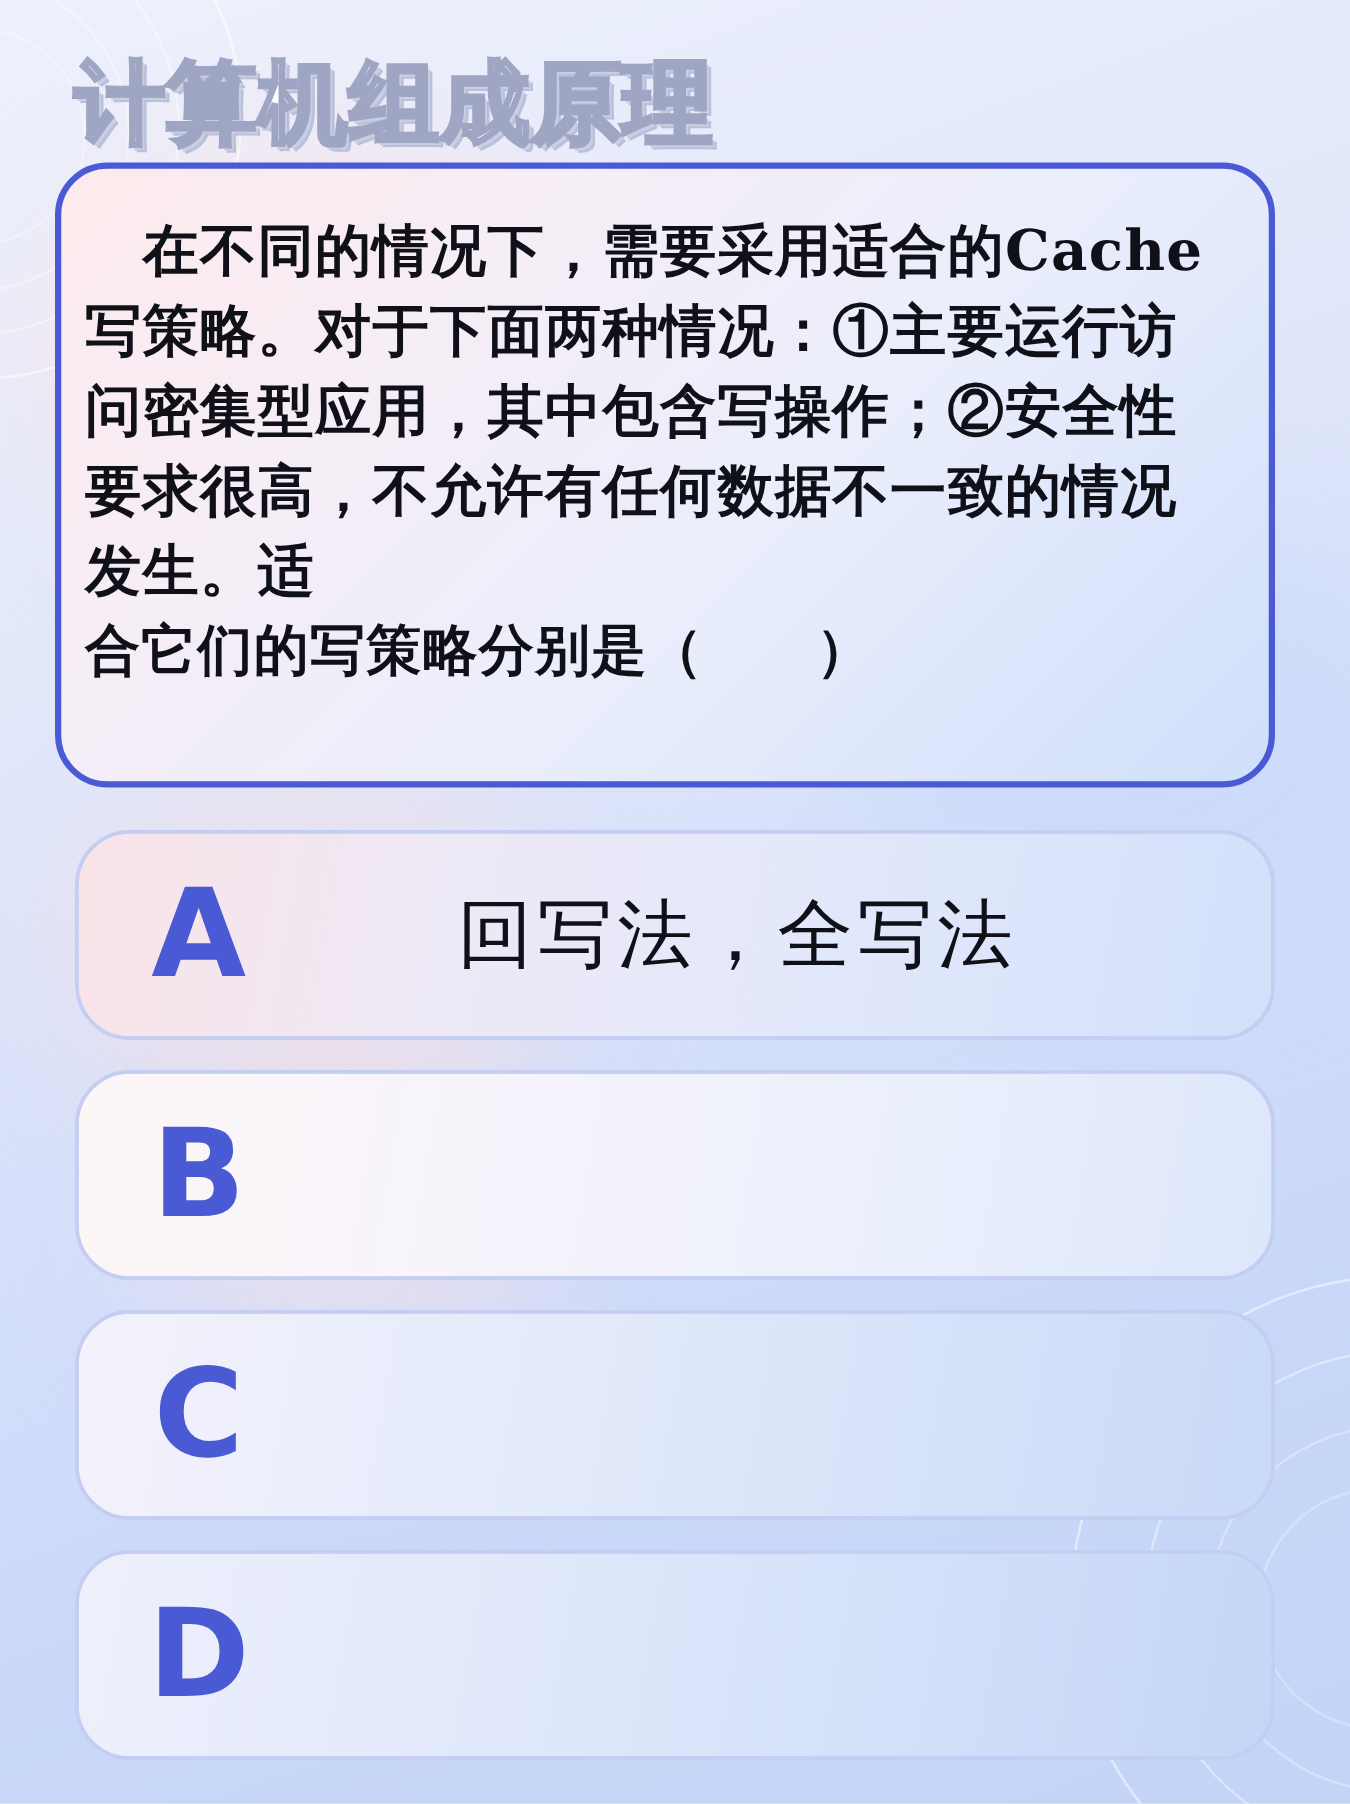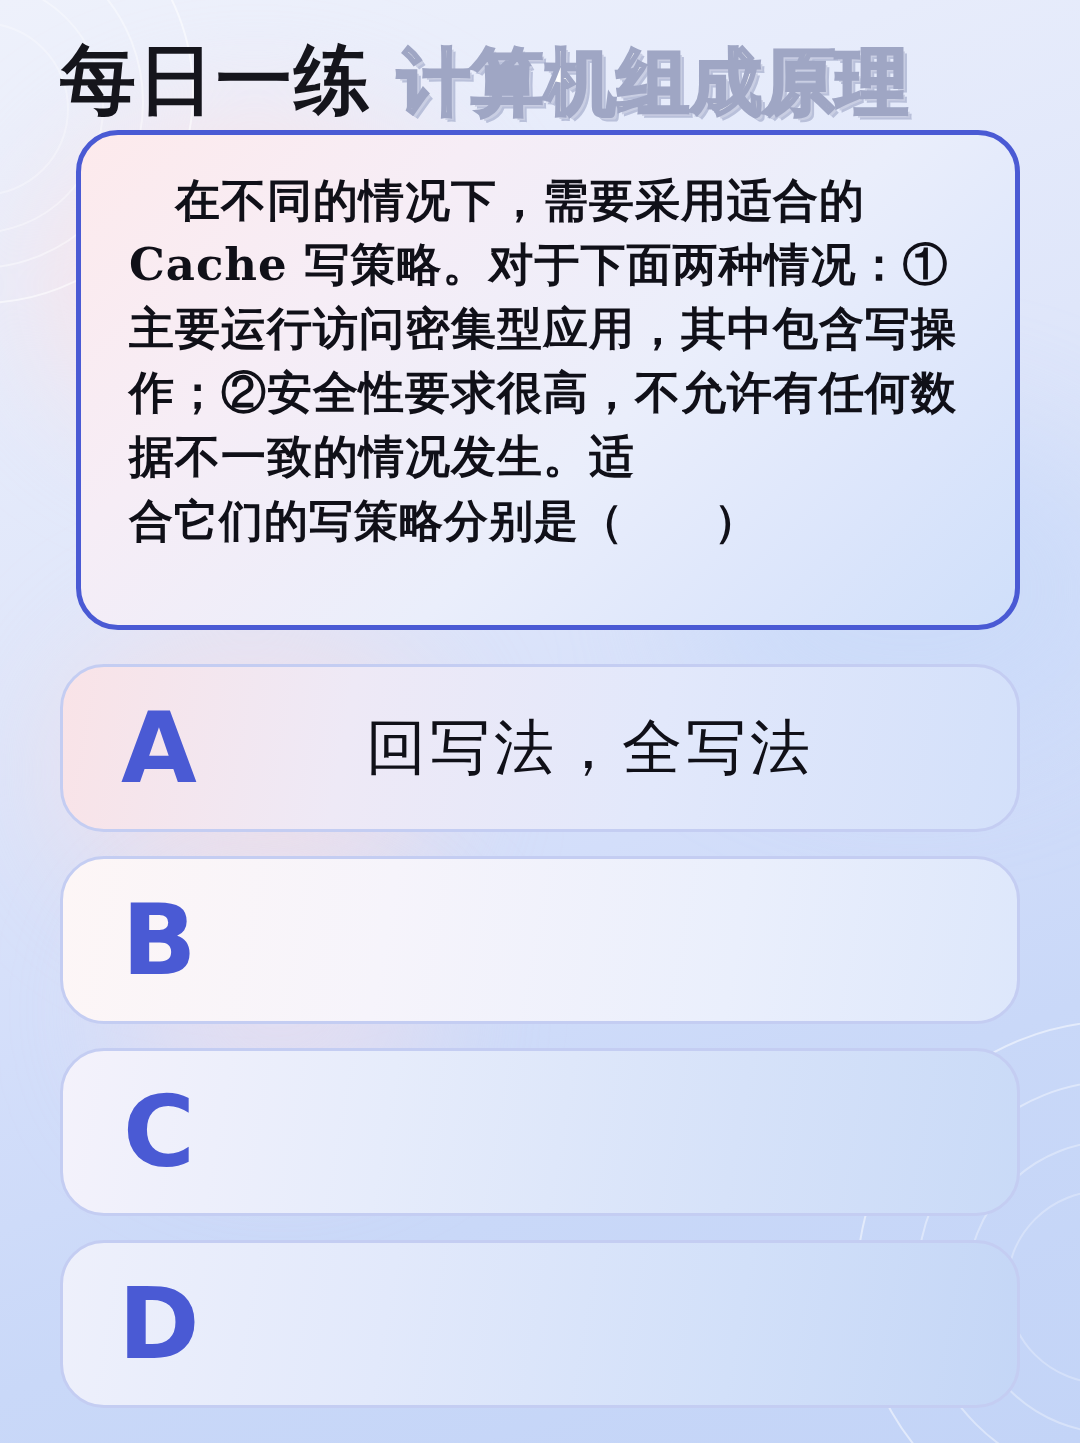--- a/index.html
+++ b/index.html
@@ -79,25 +79,25 @@
     white-space: nowrap;
     color: #ffffff;
     -webkit-text-stroke: 3px #9fa6c4;
     text-shadow:
       3px 3px 0 #c9cee3,
       5px 5px 0 #b9c0da;
   }
 
   
   .question-card {
-    margin: 12px 20px 0 36px;
+    margin: 12px 20px 0 4px;
     border: 5px solid #4a5ad4;
     border-radius: 42px;
     background: linear-gradient(135deg, #fdeaec 0%, #f6edf6 28%, #eaeefb 58%, #dbe5fb 82%, #cfdffa 100%);
-    padding: 34px 36px 40px 48px;
+    padding: 34px 36px 40px 19px;
     box-sizing: border-box;
     min-height: 500px;
   }
   .question-text {
     font-family: "DejaVu Serif", serif;
     font-weight: bold;
     font-size: 45px;
     line-height: 1.42;
     color: #101018;
     text-indent: 46px;
@@ -172,21 +172,20 @@
   <div class="arc a4"></div>
   <div class="arc b1"></div>
   <div class="arc b2"></div>
   <div class="arc b3"></div>
   <div class="arc b4"></div>
 </div>
 
 <div class="page">
 
   <div class="header">
-    <div class="title-main">每日一练</div>
     <div class="title-sub">计算机组成原理</div>
   </div>
 
   <div class="question-card">
     <div class="question-text">在不同的情况下，需要采用适合的Cache 写策略。对于下面两种情况：①主要运行访问密集型应用，其中包含写操作；②安全性要求很高，不允许有任何数据不一致的情况发生。适</div>
     <div class="question-tail">合它们的写策略分别是（　　）</div>
   </div>
 
   <div class="options">
 

